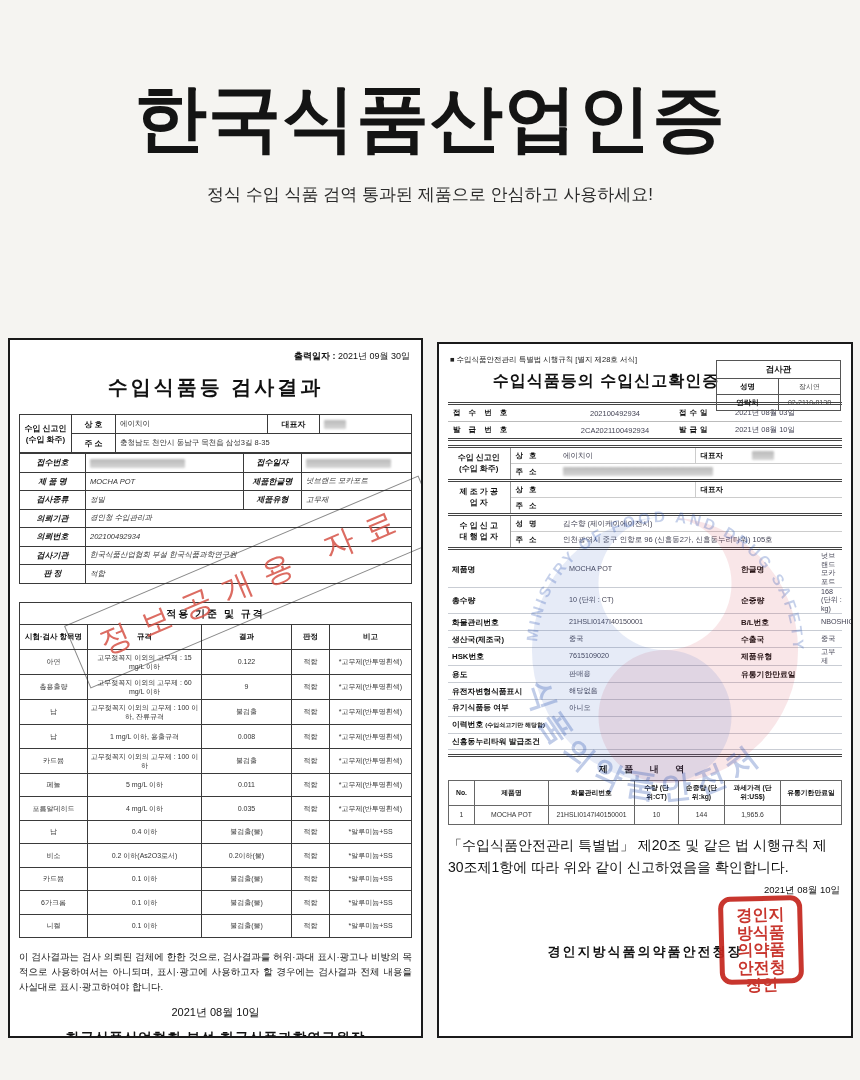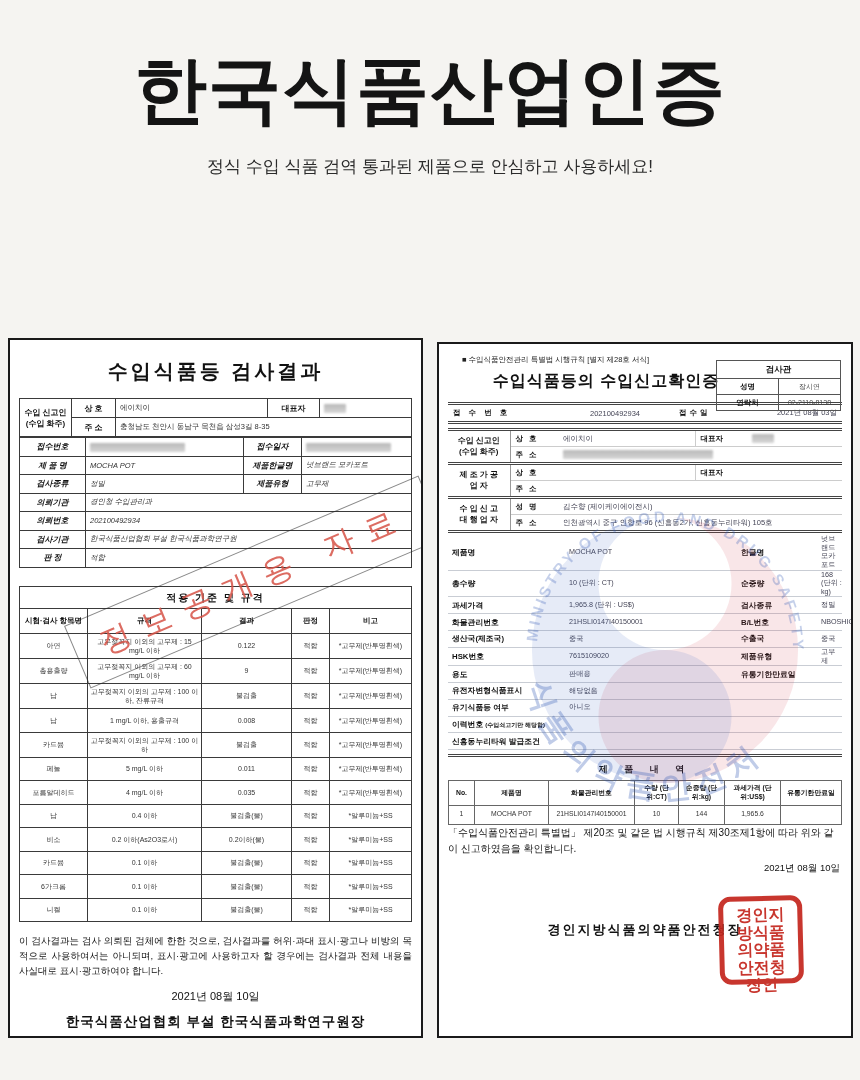--- a/index.html
+++ b/index.html
@@ -1,20 +1,20 @@
 <!DOCTYPE html>
 <html><head>
 <meta charset="utf-8">
 <style>
   * { margin:0; padding:0; box-sizing:border-box; }
   html,body { width:860px; height:1080px; }
   body { background:#f5f4f1; font-family:"Liberation Sans","DejaVu Sans",sans-serif; position:relative; overflow:hidden; color:#111; }
 
   
-  .hero { text-align:center; padding-top:50px; }
+  .hero { text-align:center; padding-top:78px; }
   .hero-title { font-size:73px; font-weight:900; color:#141414; letter-spacing:1px; line-height:1.1; }
   .hero-sub { margin-top:25px; font-size:17px; color:#2b2b2b; }
 
   
   .doc { position:absolute; background:#fff; border:2px solid #1a1a1a; padding:7px 9px; overflow:hidden; }
   .doc-left  { left:8px;  top:338px; width:415px; height:700px; }
   .doc-right { left:437px; top:342px; width:416px; height:696px; }
 
   .pre { white-space:pre-line; }
   .redact { display:inline-block; background:linear-gradient(#b9b9b9,#d6d6d6); filter:blur(1.1px); height:9px; border-radius:1px; vertical-align:middle; }
@@ -37,32 +37,32 @@
   .lt td { height:23.5px; }
 
   .ld-notice { font-size:9.5px; font-weight:400; line-height:1.55; margin-top:12px; color:#111; text-align:justify; }
   .ld-date { text-align:center; font-size:11px; margin-top:11px; }
   .ld-signer { text-align:center; font-size:13.5px; font-weight:bold; letter-spacing:1px; margin-top:9px; }
 
   .ld-watermark { position:absolute; left:52px; top:208px; transform:rotate(-23deg); border:1px solid rgba(40,40,40,.55); padding:10px 26px 14px; pointer-events:none; }
   .ld-watermark span { font-family:"DejaVu Serif","Liberation Serif",serif; font-size:31px; letter-spacing:13px; color:rgba(214,82,70,.85); white-space:nowrap; }
 
   
-  .rd-formref { font-size:7.5px; color:#222; margin:4px 0 2px 14px; }
+  .rd-formref { font-size:7.5px; color:#222; margin:4px 0 2px 2px; }
   .rd-inspector { position:absolute; right:10px; top:16px; width:125px; border:1px solid #555; font-size:7px; }
   .rd-inspector td { border:1px solid #555; padding:2.5px 3px; text-align:center; color:#444; }
   .rd-inspector .t { font-weight:bold; font-size:8.5px; color:#111; }
   .rd-inspector .l { font-weight:bold; color:#111; font-size:7.5px; width:42px; }
   .rd-title { font-size:16px; font-weight:bold; letter-spacing:1px; text-align:center; width:300px; margin:6px 0 10px 8px; }
 
   .rd-receipt { border-top:3px double #444; border-bottom:3px double #444; }
   .rd-receipt td { font-size:7.5px; padding:3px 5px; height:15px; border-bottom:1px solid #bbb; color:#445; vertical-align:middle; }
   .rd-receipt tr:last-child td { border-bottom:none; }
   .rd-receipt .l { font-weight:bold; color:#111; letter-spacing:3px; }
-  .rd-receipt .r { text-align:right; }
+  .rd-receipt .r { }
 
   .party { border-bottom:3px double #444; }
   .party td { font-size:7.5px; padding:2.5px 5px; height:15px; color:#445; vertical-align:middle; border-bottom:1px solid #ccc; }
   .party tr:last-child td { border-bottom:none; }
   .party .grp { font-weight:bold; color:#111; text-align:center; font-size:8px; line-height:1.35; border-right:1px solid #999; }
   .party .l { font-weight:bold; color:#111; letter-spacing:2px; }
   .party .l2 { font-weight:bold; color:#111; border-left:1px solid #ccc; }
 
   .rd-fields { margin-top:2px; }
   .f-row { display:grid; grid-template-columns:118px 172px 80px 1fr; align-items:center; border-bottom:1px solid #c9cdd4; min-height:16.8px; }
@@ -71,39 +71,43 @@
   .f-row .fv { font-size:7.2px; color:#445; padding-left:3px; line-height:1.2; }
   .f-row .fl2 { font-size:7.8px; font-weight:bold; color:#111; padding-left:3px; }
 
   .pt-wrap { border-top:3px double #444; margin-top:4px; padding-top:4px; }
   .pt-title { text-align:center; font-size:9px; font-weight:bold; letter-spacing:7px; margin:2px 0 4px; }
   .pt { border:1px solid #666; }
   .pt td,.pt th { border:1px solid #666; font-size:6.8px; text-align:center; padding:3px 1px; color:#333; line-height:1.3; }
   .pt th { font-weight:bold; color:#111; height:24px; }
   .pt td { height:19px; }
 
-  .rd-statement { font-size:10px; line-height:1.6; color:#111; }
+  .rd-statement { font-size:14px; line-height:1.6; margin-top:9px; color:#111; }
   .rd-date { text-align:right; font-size:9.5px; margin-top:5px; padding-right:2px; }
   .rd-signer { text-align:center; font-size:13px; font-weight:bold; letter-spacing:2px; margin-top:46px; }
 
   .seal { position:absolute; right:48px; bottom:52px; width:84px; height:88px; border:5px solid #c4261d; border-radius:12px; padding:5px 6px; transform:rotate(-1.5deg);
           color:#c4261d; font-weight:bold; font-size:16px; line-height:1.1; text-align:center; word-break:break-all;
           font-family:"DejaVu Serif","Liberation Serif",serif; opacity:.92; }
 
   .mfds-wm { position:absolute; left:52px; top:132px; width:348px; height:348px; pointer-events:none; }
 </style>
 </head>
 <body>
 
 <div class="hero">
   <div class="hero-title">한국식품산업인증</div>
   <div class="hero-sub">정식 수입 식품 검역 통과된 제품으로 안심하고 사용하세요!</div>
 </div>
 
 <div class="doc doc-left">
+  <div class="print-date">
+    <b>출력일자 :</b>
+    <span>2021년 09월 30일</span>
+  </div>
   <div class="ld-title">수입식품등 검사결과</div>
 
   <table class="ld-info">
     <colgroup>
         <col style="width:52px">
         <col style="width:44px">
         <col>
         <col style="width:52px">
         <col style="width:92px">
       </colgroup>
@@ -339,20 +343,26 @@
         <col style="width:56px">
         <col style="width:112px">
       </colgroup>
     <tbody>
         <tr>
       <td class="l">접 수 번 호</td>
       <td style="text-align:center">202100492934</td>
       <td class="l">접수일</td>
       <td class="r">2021년 08월 03일</td>
     </tr>
+    <tr>
+      <td class="l">발 급 번 호</td>
+      <td style="text-align:center">2CA2021100492934</td>
+      <td class="l">발급일</td>
+      <td class="r">2021년 08월 10일</td>
+    </tr>
   </tbody>
     </table>
 
   <table class="party" style="margin-top:4px; border-top:3px double #444;">
     <colgroup>
         <col style="width:62px">
         <col style="width:48px">
         <col>
         <col style="width:52px">
         <col style="width:95px">
@@ -426,26 +436,20 @@
         <div class="fv">넛브랜드 모카포트</div>
       </div>
 
       <div class="f-row">
         <div class="fl"><span>총수량</span> <span class="sub"></span></div>
         <div class="fv">10 (단위 : CT)</div>
         <div class="fl2">순중량</div>
         <div class="fv">168 (단위 : kg)</div>
       </div>
 
-      <div class="f-row">
-        <div class="fl"><span>과세가격</span> <span class="sub"></span></div>
-        <div class="fv">1,965.8 (단위 : US$)</div>
-        <div class="fl2">검사종류</div>
-        <div class="fv">정밀</div>
-      </div>
 
       <div class="f-row">
         <div class="fl"><span>화물관리번호</span> <span class="sub"></span></div>
         <div class="fv">21HSLI0147I40150001</div>
         <div class="fl2">B/L번호</div>
         <div class="fv">NBOSHIC2790E15A1</div>
       </div>
 
       <div class="f-row">
         <div class="fl"><span>생산국(제조국)</span> <span class="sub"></span></div>

